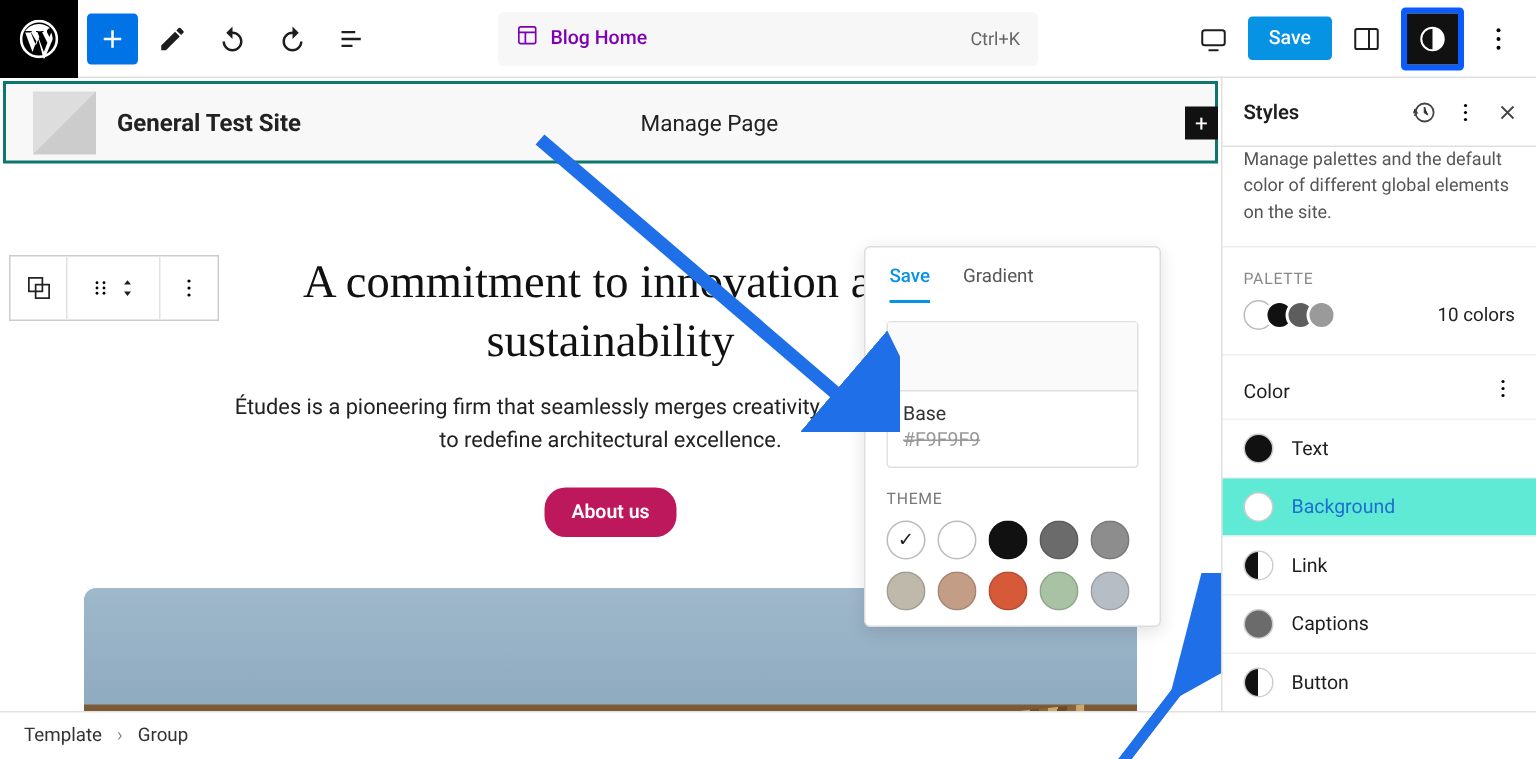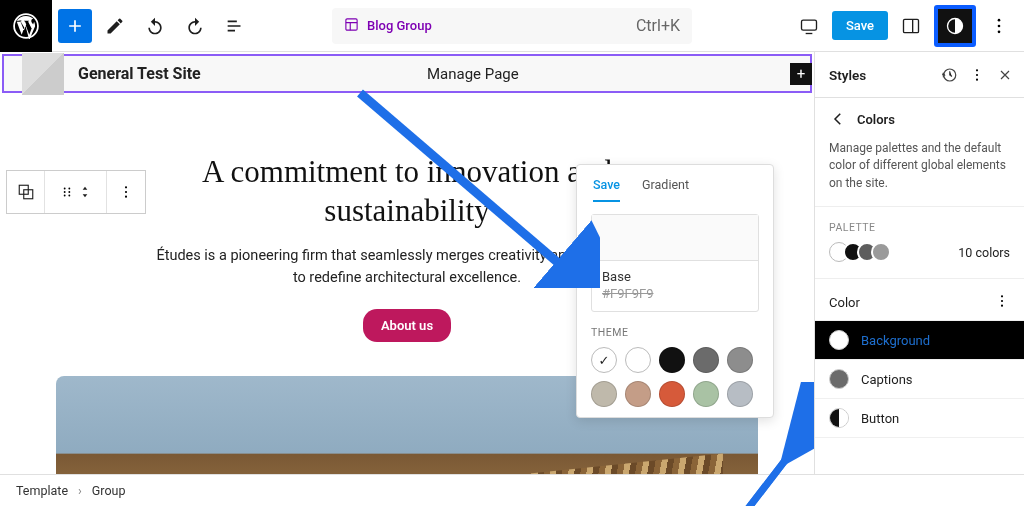--- a/index.html
+++ b/index.html
@@ -10,29 +10,29 @@
   .wp-logo { width:52px; height:52px; background:#000; display:flex; align-items:center; justify-content:center; color:#fff; }
   .wp-logo svg { width:26px; height:26px; }
   .sq-btn { width:34px; height:34px; display:flex; align-items:center; justify-content:center; border-radius:3px; cursor:pointer; color:#1e1e1e; }
   .sq-btn.primary { background:#0073e6; color:#fff; }
   .sq-btn svg { width:20px; height:20px; }
   .listview svg { width:22px; height:22px; }
   .doc-title { position:absolute; left:50%; transform:translateX(-50%); display:flex; align-items:center; gap:8px; height:36px; padding:0 12px; background:#f7f7f7; border-radius:4px; width:360px; justify-content:space-between; }
   .doc-title .left { display:flex; align-items:center; gap:8px; }
   .doc-title .label { color:#7e00b3; font-weight:500; }
   .doc-title .icon { color:#7e00b3; }
-  .doc-title .shortcut { color:#666; font-size:16px; }
+  .doc-title .shortcut { color:#666; font-size:12px; }
   .right-tools { margin-left:auto; display:flex; align-items:center; gap:6px; }
   .save-btn { background:#0693e3; color:#fff; padding:7px 14px; border-radius:3px; font-size:13px; font-weight:500; cursor:pointer; }
   .styles-toggle-box { border:4px solid #0b5cff; border-radius:3px; padding:0; display:inline-flex; }
   .styles-toggle { width:34px; height:34px; background:#111; color:#fff; display:flex; align-items:center; justify-content:center; }
   
   .workspace { flex:1; display:flex; position:relative; overflow:hidden; }
   .canvas { flex:1; position:relative; background:#fff; overflow:hidden; }
-  .header-strip { border:2px solid #8b5cf6; margin:2px 2px 6px 2px; height:39px; display:flex; align-items:center; padding:0 18px; background:#f8f8f8; gap:14px; position:relative; }
+  .header-strip { border:2px solid #0f766e; margin:2px 2px 6px 2px; height:55px; display:flex; align-items:center; padding:0 18px; background:#f8f8f8; gap:14px; position:relative; }
   .header-logo { width:42px; height:42px; background:linear-gradient(135deg,#ddd 50%,#ccc 50%); }
   .header-title { font-weight:700; font-size:16px; color:#222; }
   .header-link { position:absolute; left:50%; transform:translateX(20px); font-size:15px; color:#222; }
   .add-end { position:absolute; right:-2px; top:50%; transform:translateY(-50%); width:22px; height:22px; background:#111; color:#fff; display:flex; align-items:center; justify-content:center; font-size:15px; }
   .floating-toolbar { position:absolute; top:118px; left:6px; display:flex; border:1px solid #ccc; background:#fff; height:44px; }
   .floating-toolbar .cell { width:38px; display:flex; align-items:center; justify-content:center; border-right:1px solid #e2e2e2; }
   .floating-toolbar .cell.group { width:62px; gap:4px; }
   .floating-toolbar .cell:last-child { border-right:none; }
   .content-area { margin-top:60px; text-align:center; padding:0 150px; position:relative; }
   .headline { font-family: Georgia, 'Times New Roman', serif; font-size:31px; line-height:1.25; color:#111; }
@@ -68,21 +68,21 @@
   .side-desc { padding:0 14px 14px; font-size:12px; color:#555; line-height:1.45; border-bottom:1px solid #eee;}
   .side-section-label { font-size:10.5px; letter-spacing:.5px; color:#888; padding:14px 14px 8px; }
   .palette-row { display:flex; align-items:center; padding:0 14px 16px; border-bottom:1px solid #eee; gap:4px;}
   .palette-dots { display:flex; }
   .palette-dots .dot{ width:20px; height:20px; border-radius:50%; margin-left:-6px; border:2px solid #fff; }
   .palette-dots .dot:first-child{ margin-left:0; border:1px solid #bbb; background:#fff;}
   .palette-count { margin-left:auto; font-size:12.5px; color:#222;}
   .side-row-head { display:flex; align-items:center; justify-content:space-between; padding:14px 14px 8px; font-size:13px;}
   .color-list {}
   .color-item { display:flex; align-items:center; gap:12px; padding:9px 14px; font-size:13px; cursor:pointer; border-top:1px solid #f0f0f0;}
-  .color-item.active { background:#000000; }
+  .color-item.active { background:#5eead4; }
   .color-item.active .lbl{ color:#1e6fcf; }
   .ci-sw { width:20px; height:20px; border-radius:50%; border:1px solid #ccc; position:relative; overflow:hidden;}
   .half::before{ content:""; position:absolute; inset:0; background:linear-gradient(90deg,#111 50%,#fff 50%);}
   
   .breadcrumb { height:32px; border-top:1px solid #e0e0e0; display:flex; align-items:center; padding:0 16px; font-size:12.5px; gap:10px; color:#333; position:absolute; bottom:0; left:0; right:0; background:#fff;}
   .breadcrumb .sep { color:#888; }
   
   .arrow { position:absolute; pointer-events:none; z-index:9;}
 </style>
 </head>
@@ -122,21 +122,21 @@
         </svg>
   </div>
   <div class="doc-title">
     <div class="left">
       <span class="icon">
         <svg width="15" height="15" viewBox="0 0 24 24">
               <rect x="3" y="3" width="18" height="18" rx="2" fill="none" stroke="currentColor" stroke-width="1.8"></rect>
               <path stroke="currentColor" stroke-width="1.8" d="M3 9h18M10 9v12"></path>
             </svg>
       </span>
-      <span class="label">Blog Group</span>
+      <span class="label">Blog Home</span>
     </div>
     <span class="shortcut">Ctrl+K</span>
   </div>
   <div class="right-tools">
     <div class="sq-btn">
       <svg viewBox="0 0 24 24">
             <rect x="3" y="5" width="18" height="12" rx="2" fill="none" stroke="currentColor" stroke-width="1.6"></rect>
             <path stroke="currentColor" stroke-width="1.6" d="M8 21h8"></path>
           </svg>
     </div>
@@ -275,49 +275,51 @@
               <circle cx="12" cy="12" r="1.6"></circle>
               <circle cx="12" cy="19" r="1.6"></circle>
             </svg>
           </div>
       <div class="ib">
             <svg width="16" height="16" viewBox="0 0 24 24">
               <path stroke="currentColor" stroke-width="1.8" d="M6 6l12 12M18 6L6 18"></path>
             </svg>
           </div>
     </div>
-    <div class="side-sub">
-      <svg viewBox="0 0 24 24">
-            <path fill="none" stroke="currentColor" stroke-width="2" d="M15 5l-7 7 7 7"></path>
-          </svg>
-      <span>Colors</span>
-    </div>
     <div class="side-desc">Manage palettes and the default color of different global elements on the site.</div>
     <div class="side-section-label">PALETTE</div>
     <div class="palette-row">
       <div class="palette-dots" id="palette-dots">
             <div class="dot" style="background: rgb(255, 255, 255);"></div>
             <div class="dot" style="background: rgb(17, 17, 17);"></div>
             <div class="dot" style="background: rgb(93, 93, 93);"></div>
             <div class="dot" style="background: rgb(154, 154, 154);"></div>
           </div>
       <div class="palette-count">10 colors</div>
     </div>
     <div class="side-row-head">
       <span>Color</span>
       <span class="ib"><svg width="16" height="16" viewBox="0 0 24 24">
               <circle cx="12" cy="5" r="1.6"></circle>
               <circle cx="12" cy="12" r="1.6"></circle>
               <circle cx="12" cy="19" r="1.6"></circle>
             </svg></span>
     </div>
     <div class="color-list" id="color-list">
+          <div class="color-item">
+            <div class="ci-sw" style="background: rgb(17, 17, 17);"></div>
+            <span class="lbl">Text</span>
+          </div>
           <div class="color-item active">
             <div class="ci-sw" style="background: rgb(255, 255, 255);"></div>
             <span class="lbl">Background</span>
+          </div>
+          <div class="color-item">
+            <div class="ci-sw half"></div>
+            <span class="lbl">Link</span>
           </div>
           <div class="color-item">
             <div class="ci-sw" style="background: rgb(107, 107, 107);"></div>
             <span class="lbl">Captions</span>
           </div>
           <div class="color-item">
             <div class="ci-sw half"></div>
             <span class="lbl">Button</span>
           </div>
           <div class="color-item"></div>

